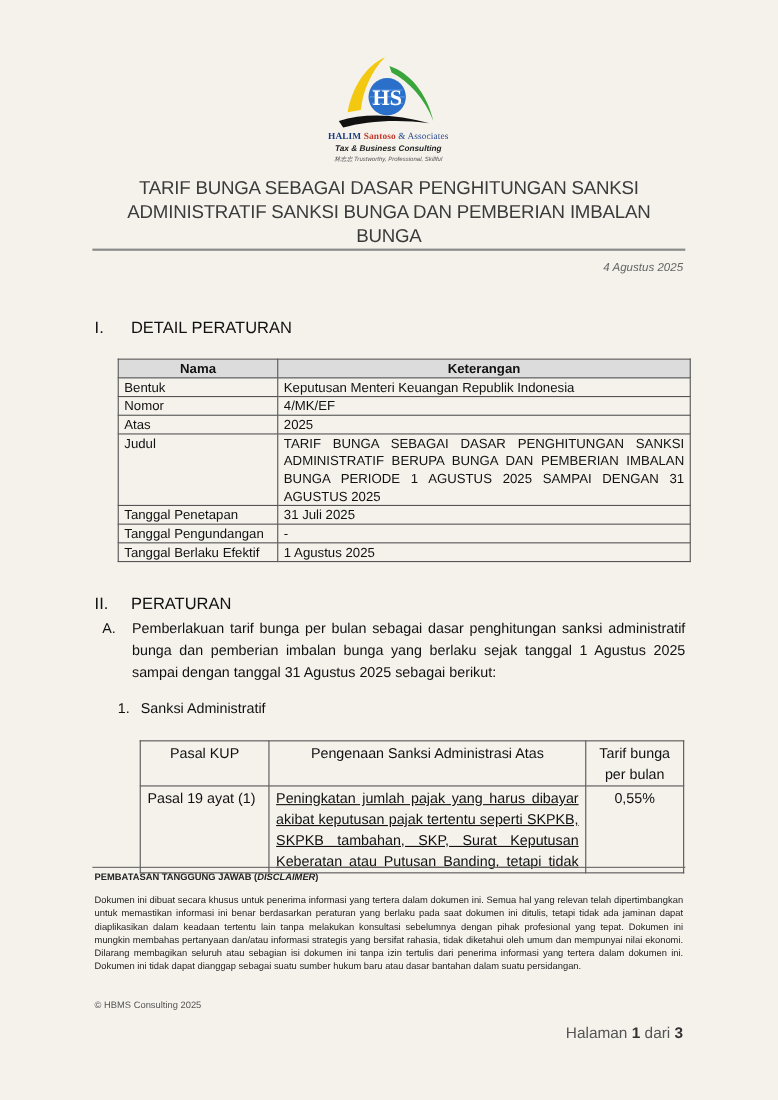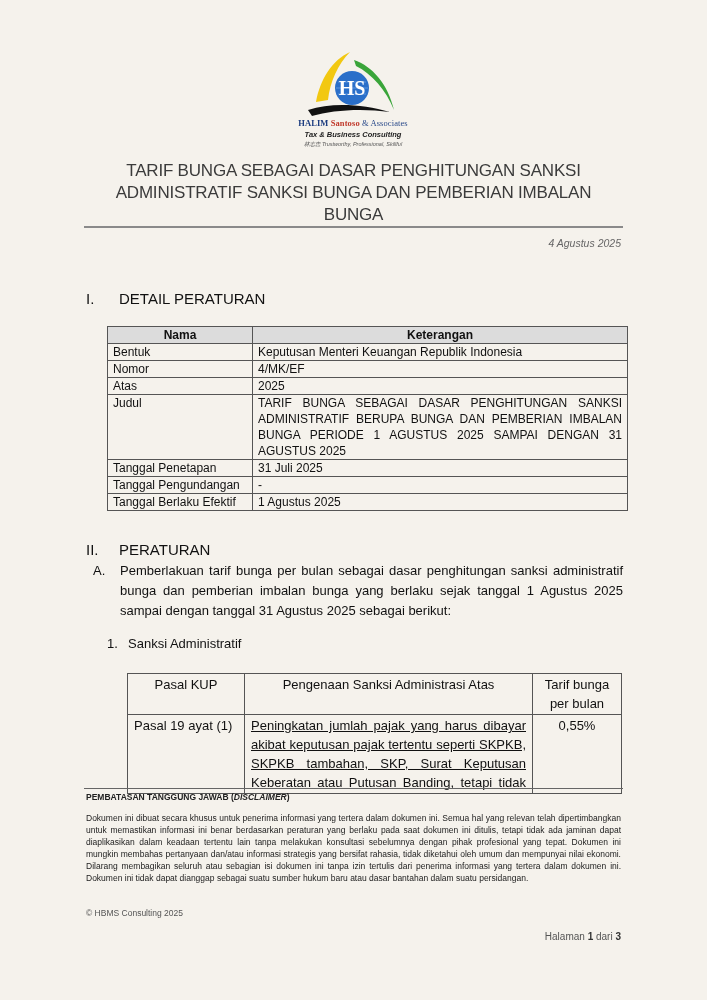--- a/index.html
+++ b/index.html
@@ -44,21 +44,21 @@
   .t2 th { text-align: center; }
   .t2 .c1 { width: 104px; }
   .t2 .c3 { width: 76px; text-align: center; }
   .t2 .desc { text-align: justify; text-align-last: justify; text-decoration: underline; }
 
   .disc-rule { position: absolute; left: 84px; top: 788px; width: 539px; height: 1px; background: #666; }
   .disc-title { position: absolute; left: 86px; top: 792px; font-size: 8.5px; font-weight: bold; color: #222; }
   .disc-body { position: absolute; left: 86px; top: 812px; width: 535px; font-size: 8.5px; line-height: 12px;
     color: #222; text-align: justify; }
   .copy { position: absolute; left: 86px; top: 908px; font-size: 8.5px; color: #555; }
-  .page { position: absolute; right: 86px; top: 931px; font-size: 10px; color: #555; }
+  .page { position: absolute; right: 86px; top: 931px; font-size: 14px; color: #555; }
   .page b { color: #333; }
 </style>
 </head>
 <body>
 
 <div class="logo">
   <svg width="100" height="68" viewBox="0 0 100 68">
     <path d="M14 52 C 18 30, 30 10, 48 2 C 36 14, 28 32, 26 50 Z" fill="#f2c811"></path>
     <path d="M52 10 C 70 16, 86 34, 92 60 C 84 40, 70 24, 54 16 Z" fill="#3aa53a"></path>
     <path d="M6 60 C 30 52, 60 54, 88 62 C 60 58, 30 60, 10 66 Z" fill="#111"></path>

